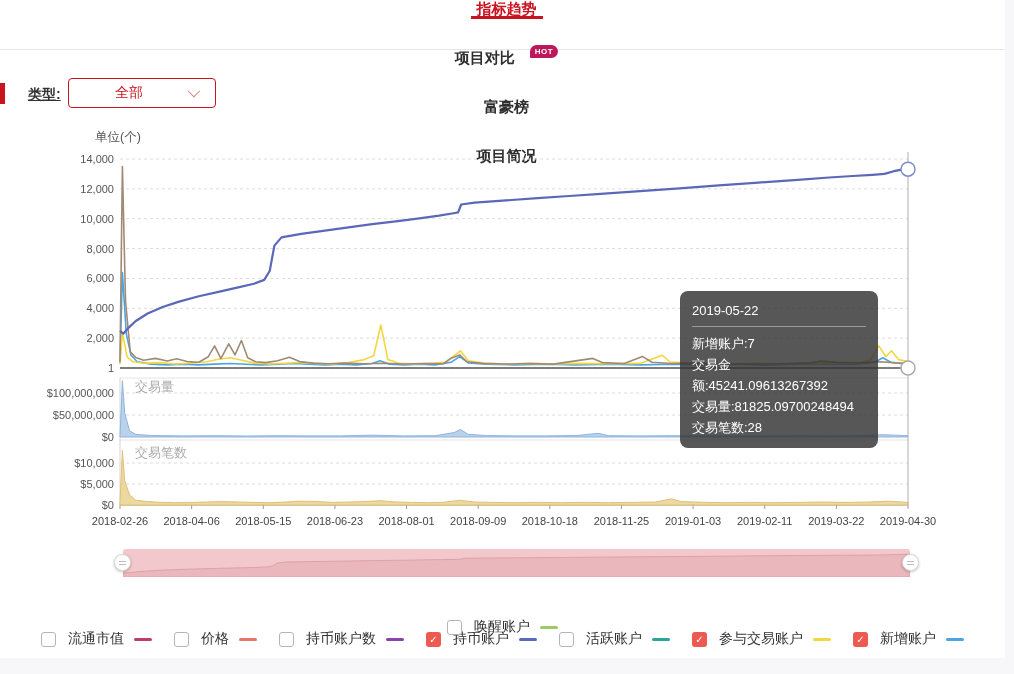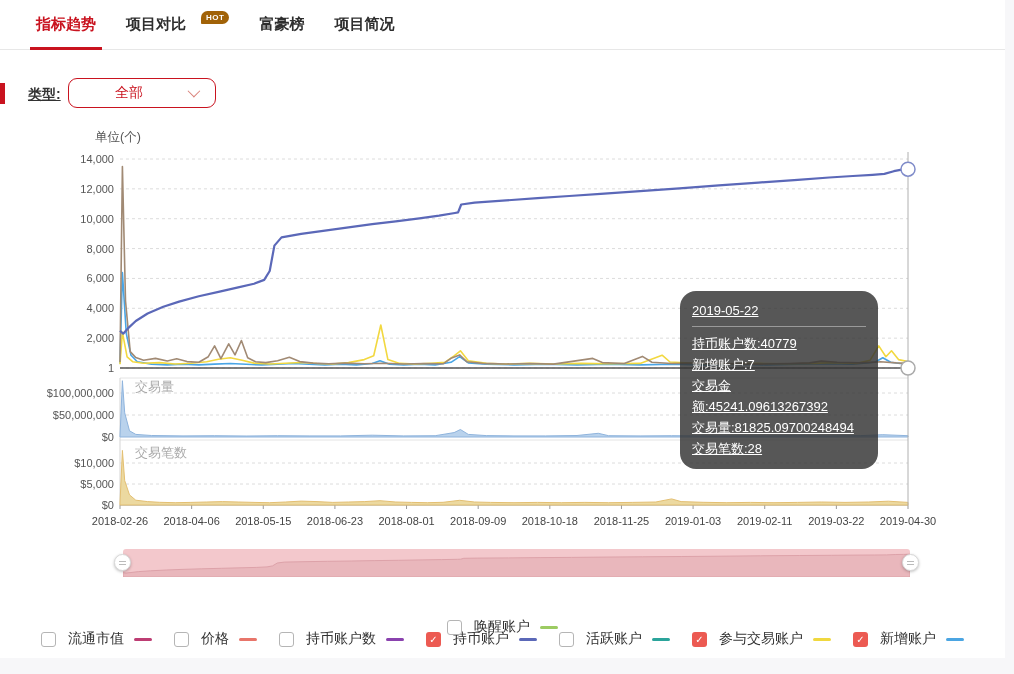--- a/index.html
+++ b/index.html
@@ -1,40 +1,40 @@
 <!DOCTYPE html>
 <html><head>
 <meta charset="utf-8">
 <style>
   html,body{margin:0;padding:0;width:1014px;height:674px;overflow:hidden;background:#fff;
     font-family:"Liberation Sans","DejaVu Sans",sans-serif;position:relative;}
   *{box-sizing:border-box;}
   .abs{position:absolute;}
   
   .topnav{left:0;top:0;width:1005px;height:50px;background:#fff;border-bottom:1px solid #e7e7e7;
-    display:flex;align-items:center;padding-left:36px;gap:30px;}
+    display:flex;align-items:center;padding-left:8px;gap:30px;flex-direction:column;}
   .tab{font-size:15px;font-weight:bold;color:#2e2e2e;position:relative;height:50px;
     display:flex;align-items:center;cursor:pointer;}
   .tab.active{color:#c9131f;}
   .tab.active::after{content:"";position:absolute;left:-6px;right:-6px;bottom:0;height:3px;background:#c9131f;}
-  .hot-badge{display:inline-block;margin-left:15px;transform:translateY(-7px);background:#a16207;color:#fff;
+  .hot-badge{display:inline-block;margin-left:15px;transform:translateY(-7px);background:#be185d;color:#fff;
     font-size:8px;font-weight:bold;padding:2px 5px;border-radius:7px 7px 7px 1px;letter-spacing:.5px;}
   
   .accent-bar{left:0;top:83px;width:5px;height:21px;background:#c9131f;}
   .filter-label{left:28px;top:86px;font-size:14px;color:#333;font-weight:bold;text-decoration:underline;}
-  .dropdown{left:68px;top:78px;width:148px;height:30px;border:1px solid #c9131f;border-radius:9px;
+  .dropdown{left:68px;top:78px;width:148px;height:30px;border:1px solid #c9131f;border-radius:4px;
     display:flex;align-items:center;justify-content:center;cursor:pointer;background:#fff;}
   .dropdown .val{color:#c9131f;font-size:14px;margin-right:26px;}
   .chev{width:9px;height:9px;border-right:1.6px solid #d98079;border-bottom:1.6px solid #d98079;
     transform:rotate(45deg) translateY(-2px);position:absolute;right:18px;top:9px;}
   
   .chart-wrap{left:0;top:125px;width:1005px;height:412px;}
   
-  .tooltip{left:680px;top:291px;width:198px;background:rgba(50,50,50,0.82);border-radius:16px;
-    color:#fff;font-size:13px;padding:9px 12px 10px 12px;line-height:21px;z-index:5;text-decoration:underline;}
+  .tooltip{left:680px;top:291px;width:198px;background:rgba(50,50,50,0.82);border-radius:8px;
+    color:#fff;font-size:13px;padding:9px 12px 10px 12px;line-height:21px;z-index:5;}
   .tooltip .tt-divider{border:none;border-top:1px solid rgba(255,255,255,0.4);margin:5px 0 6px 0;}
   
   .brush{left:123px;top:549px;width:787px;height:28px;background:#f3c8cc;border-radius:3px;}
   .brush svg{display:block;}
   .handle{position:absolute;width:17px;height:17px;background:#fff;border:1px solid #d8d8d8;border-radius:50%;
     top:5px;box-shadow:0 1px 3px rgba(0,0,0,.25);cursor:ew-resize;display:flex;align-items:center;justify-content:center;}
   .handle span{display:block;width:7px;height:4px;border-top:1px solid #bbb;border-bottom:1px solid #bbb;}
   .handle.left{left:-9px;} .handle.right{right:-9px;}
   
   .legend-row{left:0;width:1005px;height:22px;display:flex;justify-content:center;align-items:center;gap:22px;margin-top:32px;}
@@ -142,21 +142,20 @@
       <circle cx="908" cy="242.98507142857142" r="7" fill="#fff" stroke="#aaa" stroke-width="1.5"></circle>
       <text x="95" y="16" font-size="12.5" fill="#555">单位(个)</text>
       <text x="135" y="266" font-size="13" fill="#aaa">交易量</text>
       <text x="135" y="332" font-size="13" fill="#aaa">交易笔数</text>
     </svg>
 </div>
 
 <div class="abs tooltip">
   <div>2019-05-22</div>
   <hr class="tt-divider">
-  <div>持币账户数:40779</div>
   <div>新增账户:7</div>
   <div>交易金额:45241.09613267392</div>
   <div>交易量:81825.09700248494</div>
   <div>交易笔数:28</div>
 </div>
 
 <div class="abs brush">
   <svg id="brush-svg" width="787" height="28" viewBox="0 0 787 28">
       <polygon points="0.0,23.7 3.1,24.1 7.9,23.5 15.7,22.6 27.5,21.8 43.3,21.0 59.0,20.4 78.7,19.8 98.4,19.3 118.0,18.8 133.8,18.4 144.0,17.9 149.5,16.9 154.3,14.0 161.3,13.1 181.0,12.7 204.6,12.3 228.2,12.0 251.8,11.6 275.4,11.3 299.1,10.9 318.7,10.6 334.5,10.3 337.6,10.2 340.8,9.3 354.2,9.1 385.6,8.9 417.1,8.6 448.6,8.4 480.1,8.1 519.4,7.8 558.8,7.5 598.1,7.2 637.5,6.8 676.8,6.5 708.3,6.3 731.9,6.1 751.6,6.0 763.4,5.9 772.8,5.5 780.7,5.4 787.0,5.3 787,28 0,28" fill="#e9b7bc" stroke="#dda2a9"></polygon>
     </svg>

